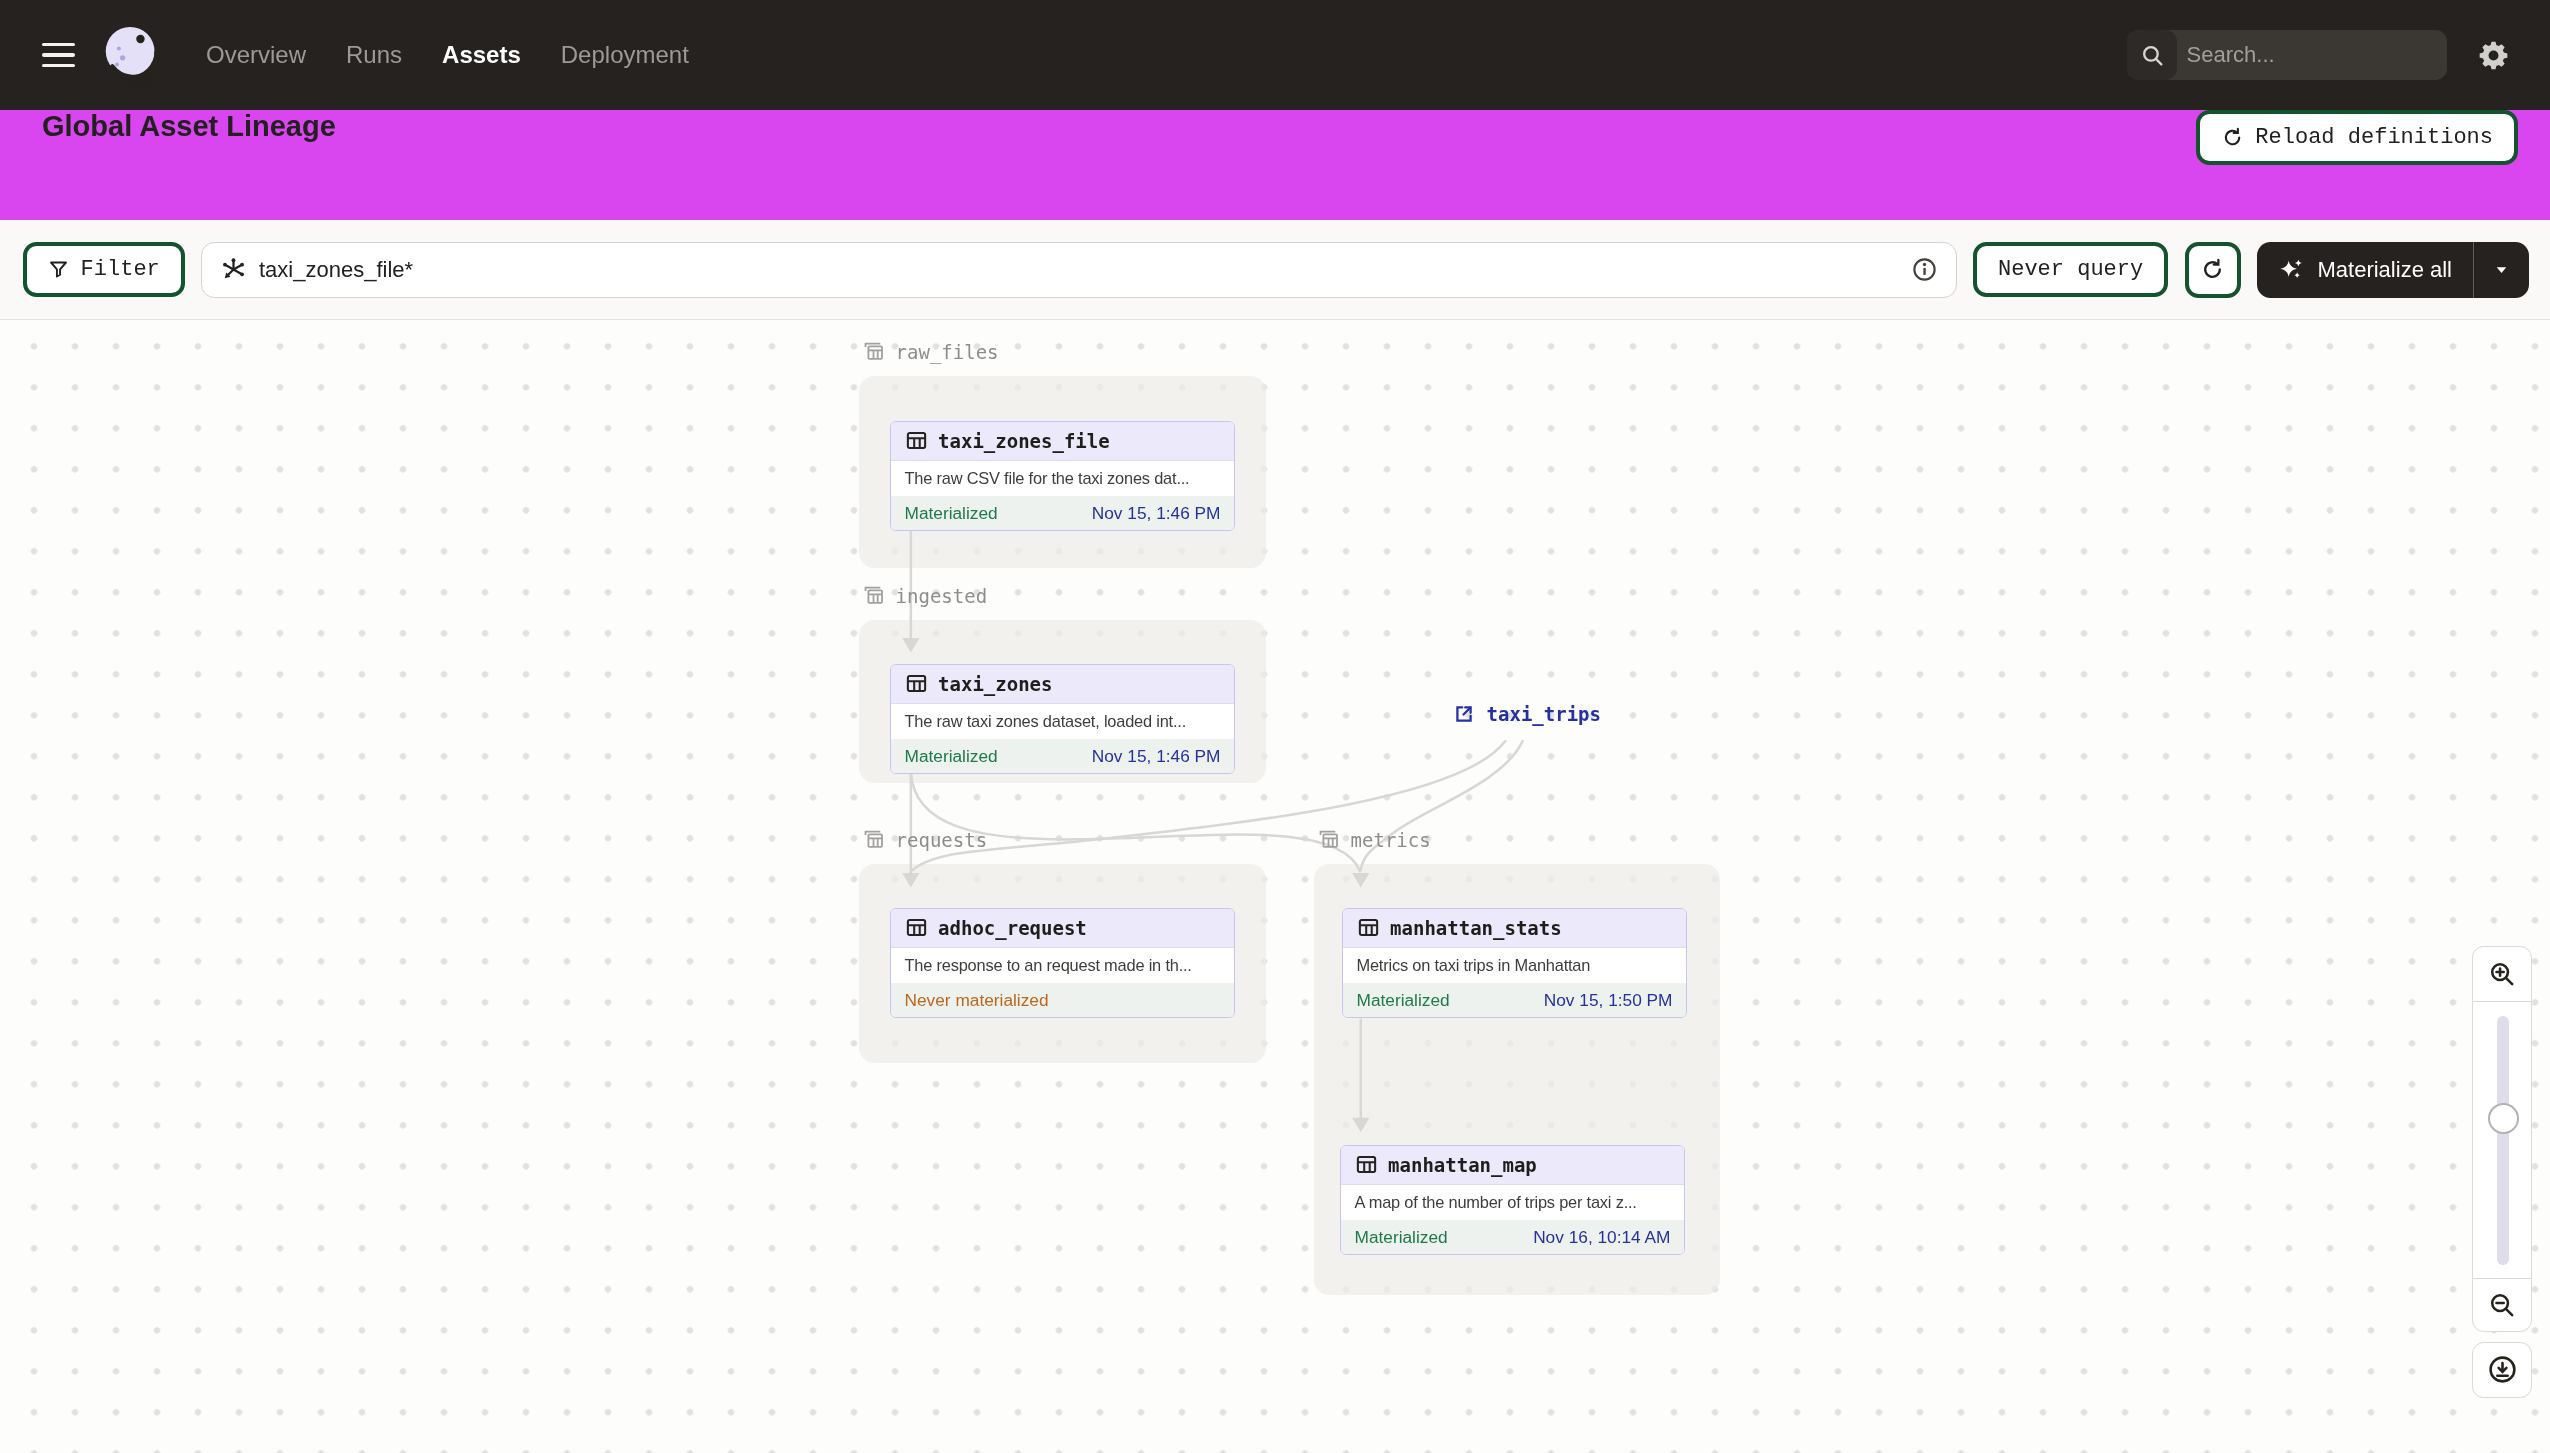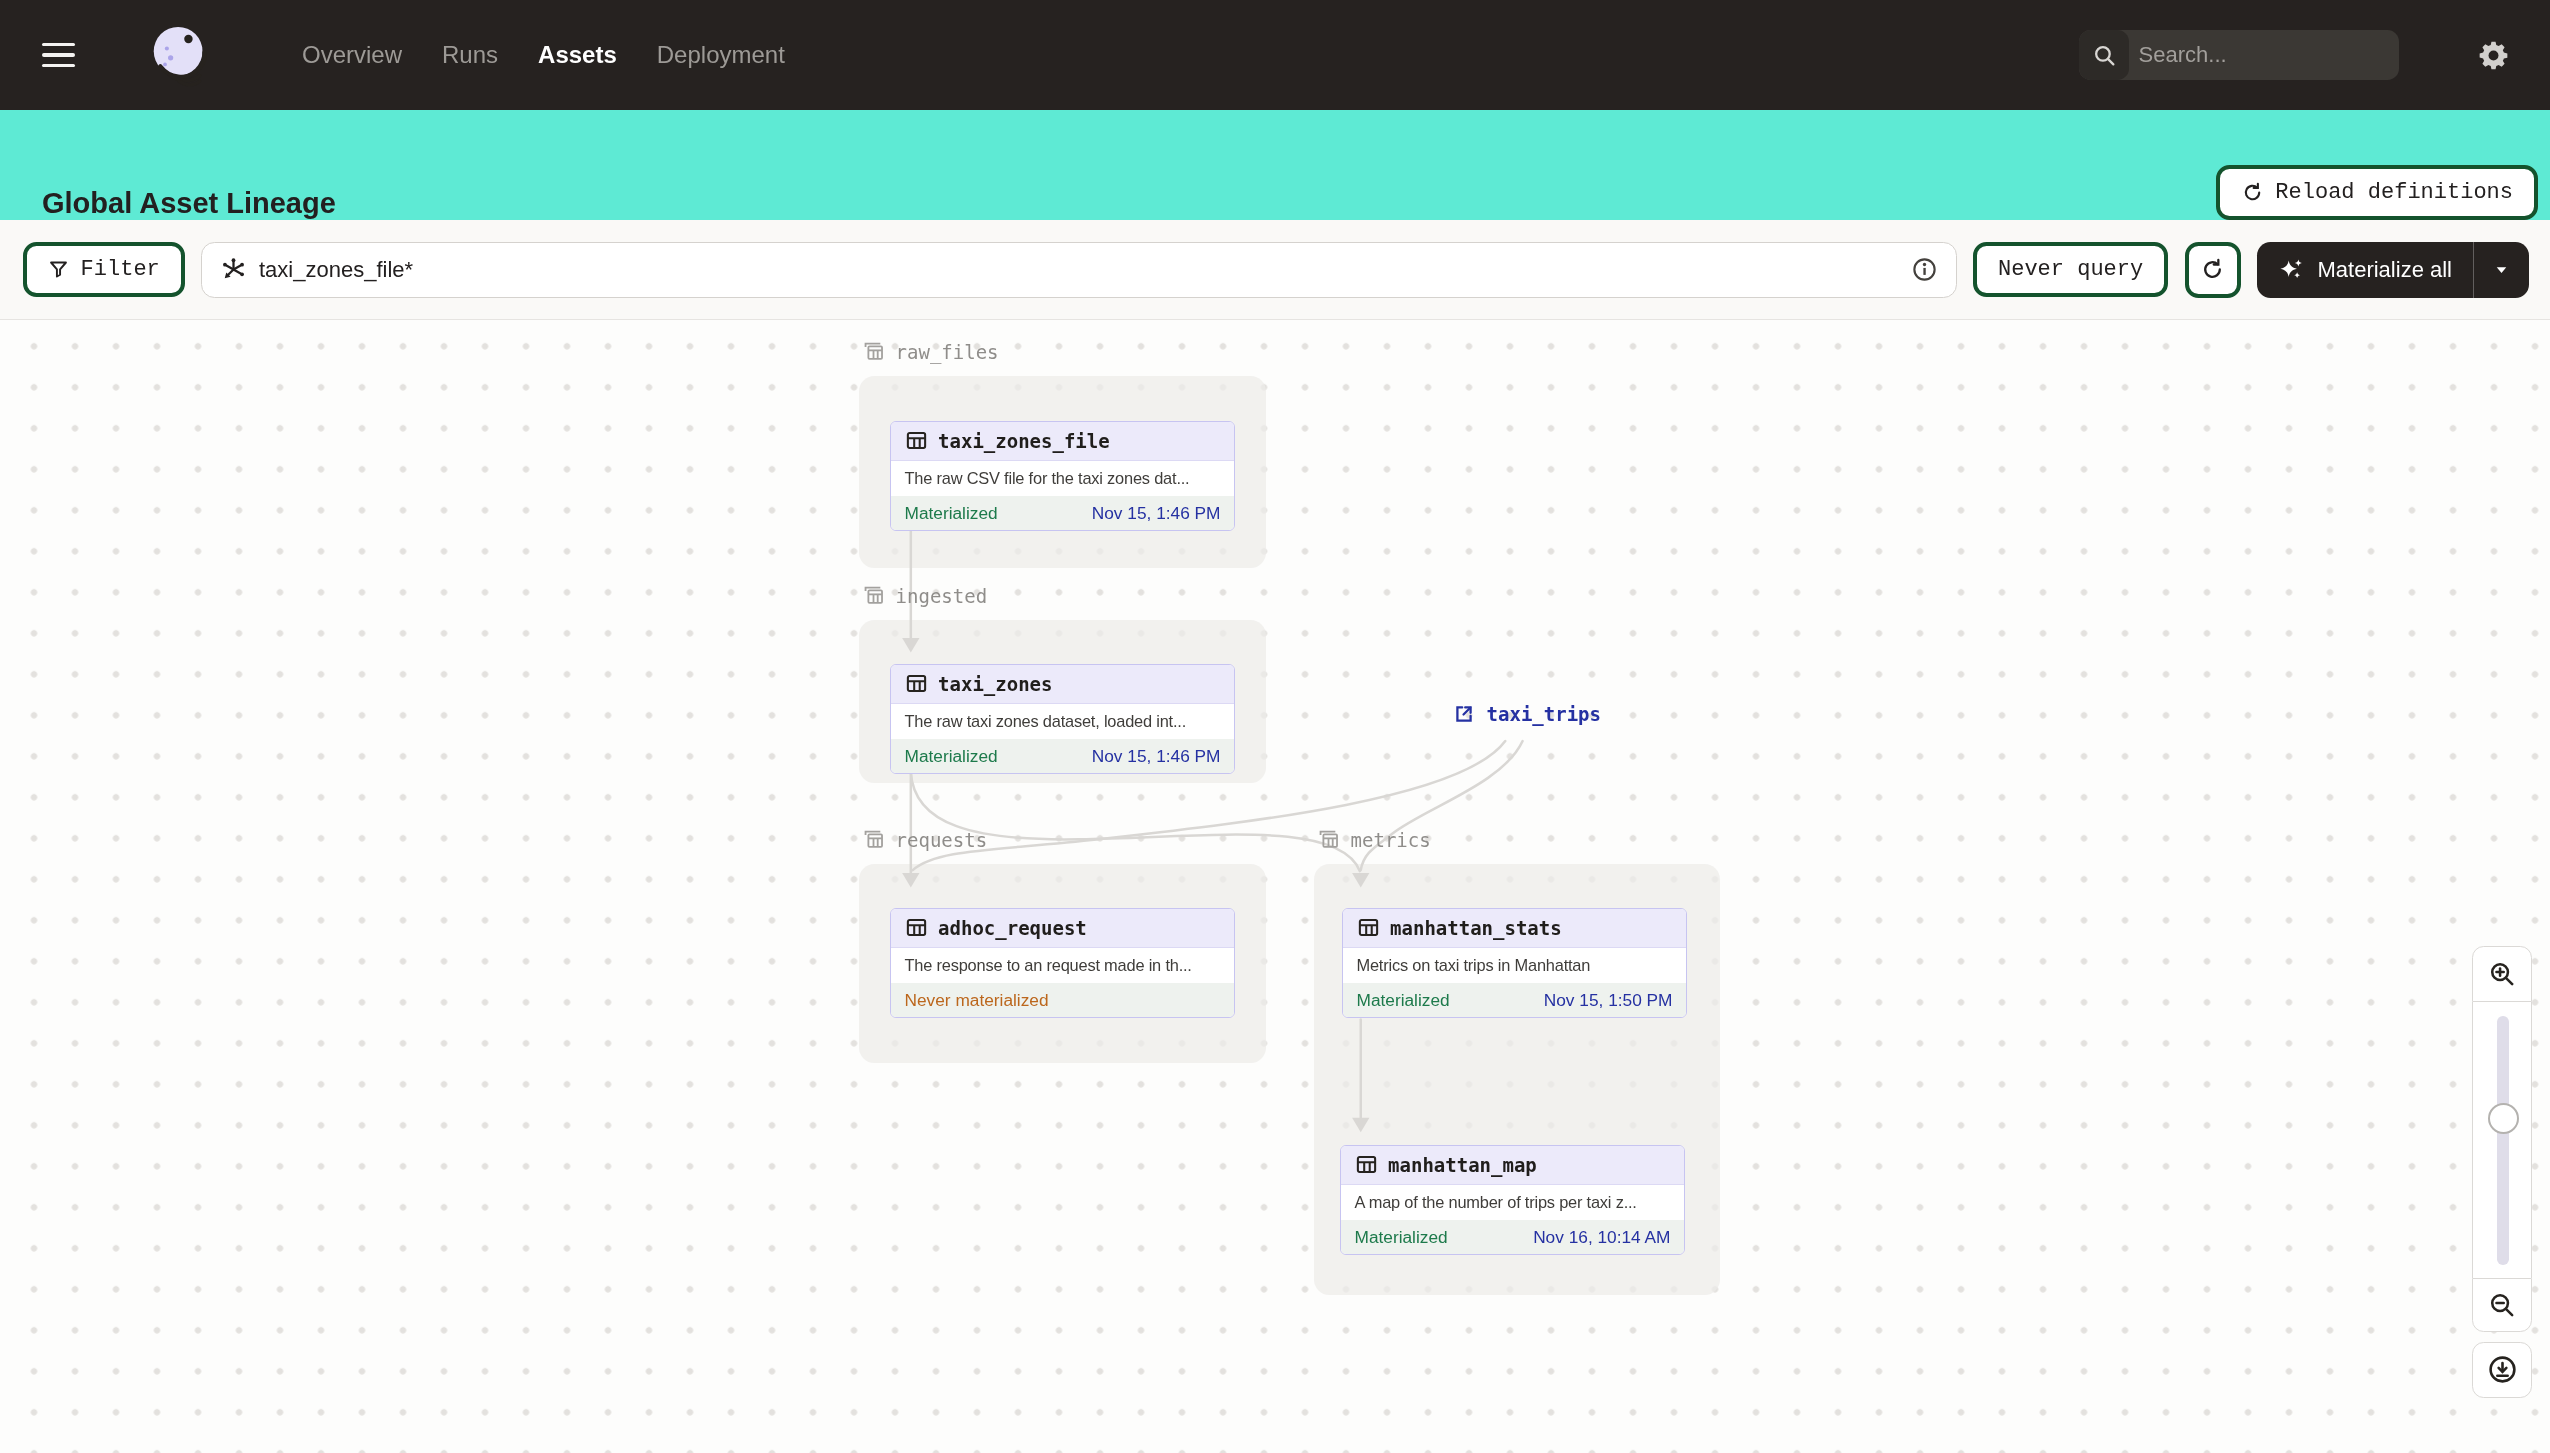--- a/index.html
+++ b/index.html
@@ -2,40 +2,40 @@
 <html><head>
 <meta charset="utf-8">
 <style>
   * { margin:0; padding:0; box-sizing:border-box; }
   html,body { width:2550px; height:1453px; overflow:hidden; background:#FBFAF9;
     font-family:"Liberation Sans", sans-serif; }
   #app { width:2550px; height:1453px; display:flex; flex-direction:column; }
 
   
   .topnav { height:110px; background:#262220; display:flex; align-items:center;
-    padding:0 39px 0 42px; flex-shrink:0;gap:48px; }
+    padding:0 39px 0 42px; flex-shrink:0; }
   .hamburger { width:33px; height:25px; display:flex; flex-direction:column;
     justify-content:space-between; cursor:pointer; margin-right:27px; }
   .hamburger span { display:block; height:3.9px; border-radius:1.9px; background:#F4F3F1; }
   .logo { margin-right:44px; display:flex; align-items:center; }
   .navlinks { display:flex; align-items:center; gap:40px; }
   .navlink { font-size:24px; color:#9D9A96; text-decoration:none; cursor:pointer; }
   .navlink.active { color:#FFFFFF; font-weight:bold; }
   .search { margin-left:auto; width:320px; height:50px; background:#3B3834; border-radius:11.6px;
     display:flex; align-items:center; overflow:hidden; cursor:text; }
   .search-icon-area { width:50px; height:50px; border-radius:11.6px; background:#2D2A27;
     display:flex; align-items:center; justify-content:center; flex-shrink:0; }
   .search input { flex:1; background:transparent; border:none; outline:none;
     font-size:22px; color:#E8E6E4; padding:0 9.6px; font-family:"Liberation Sans",sans-serif; }
   .search input::placeholder { color:#A29F9B; }
   .gear-btn { margin-left:29px; cursor:pointer; display:flex; }
 
   
-  .pagehead { height:110px; background:#5eead4; display:flex; align-items:flex-end;
-    padding:0 12px 0 42px; flex-shrink:0; }
+  .pagehead { height:110px; background:#d946ef; display:flex; align-items:flex-start;
+    padding:0 32px 0 42px; flex-shrink:0; }
   .pagetitle { font-size:29px; font-weight:bold; color:#232020; }
   .btn { display:flex; align-items:center; gap:11.6px; height:55px; padding:0 21px;
     background:#FFFFFF; border:4px solid #14532d; border-radius:13.5px; font-size:22px;
     color:#232020; cursor:pointer; white-space:nowrap;font-family:Liberation Mono, monospace; }
   .pagehead .btn { margin-left:auto; }
 
   
   .toolbar { height:100px; background:#FAF9F7; border-bottom:1px solid #E6E4E1;
     display:flex; align-items:center; gap:16.4px; padding:0 21px 0 23px; flex-shrink:0; }
   .querybox { flex:1; height:56px; background:#FFFFFF; border:1px solid #D5D2CE;

